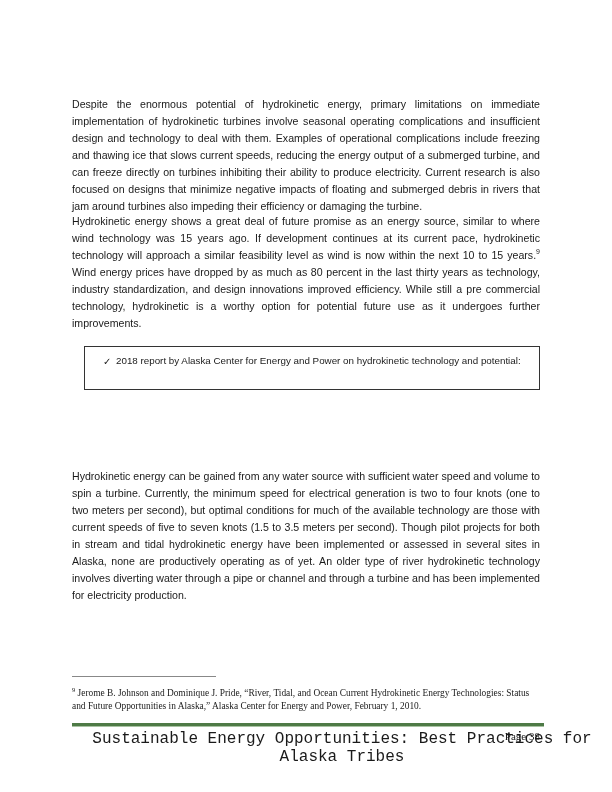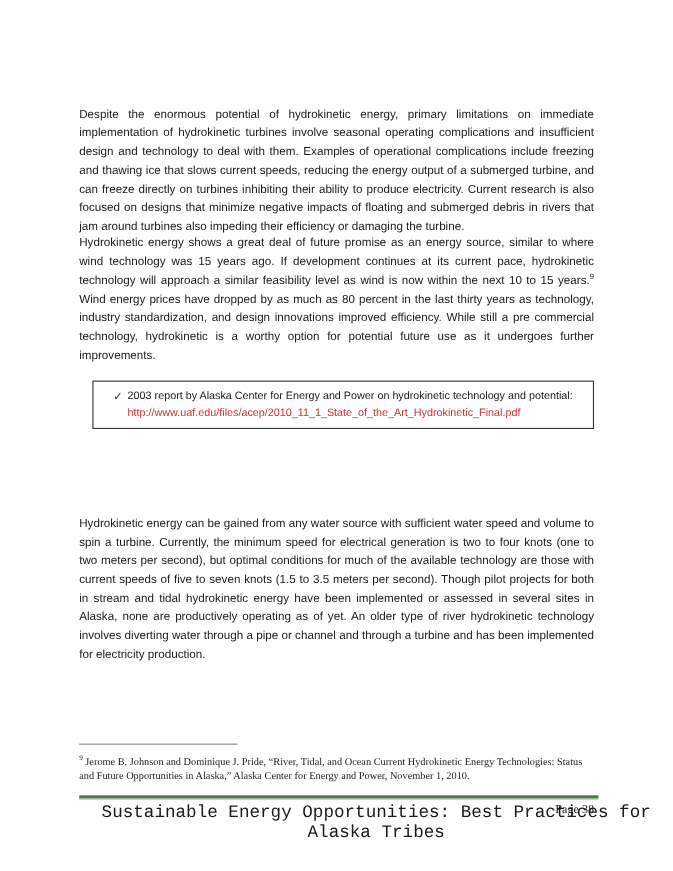--- a/index.html
+++ b/index.html
@@ -48,28 +48,27 @@
 <body>
 
 <div class="page">
 
   <p class="text p1">Despite the enormous potential of hydrokinetic energy, primary limitations on immediate implementation of hydrokinetic turbines involve seasonal operating complications and insufficient design and technology to deal with them. Examples of operational complications include freezing and thawing ice that slows current speeds, reducing the energy output of a submerged turbine, and can freeze directly on turbines inhibiting their ability to produce electricity. Current research is also focused on designs that minimize negative impacts of floating and submerged debris in rivers that jam around turbines also impeding their efficiency or damaging the turbine.</p>
 
   <p class="text p2"><span>Hydrokinetic energy shows a great deal of future promise as an energy source, similar to where wind technology was 15 years ago. If development continues at its current pace, hydrokinetic technology will approach a similar feasibility level as wind is now within the next 10 to 15 years.</span><sup class="fnref">9</sup><span> Wind energy prices have dropped by as much as 80 percent in the last thirty years as technology, industry standardization, and design innovations improved efficiency. While still a pre commercial technology, hydrokinetic is a worthy option for potential future use as it undergoes further improvements.</span></p>
 
   <div class="note-box">
     <span class="note-check">✓</span>
-    <span class="note-text">2003 report by Alaska Center for Energy and Power on hydrokinetic technology and potential:</span>
-    <a class="note-link">http://www.uaf.edu/files/acep/2010_11_1_State_of_the_Art_Hydrokinetic_Final.pdf</a>
+    <span class="note-text">2018 report by Alaska Center for Energy and Power on hydrokinetic technology and potential:</span>
   </div>
 
 
   <p class="text p3">Hydrokinetic energy can be gained from any water source with sufficient water speed and volume to spin a turbine. Currently, the minimum speed for electrical generation is two to four knots (one to two meters per second), but optimal conditions for much of the available technology are those with current speeds of five to seven knots (1.5 to 3.5 meters per second). Though pilot projects for both in stream and tidal hydrokinetic energy have been implemented or assessed in several sites in Alaska, none are productively operating as of yet. An older type of river hydrokinetic technology involves diverting water through a pipe or channel and through a turbine and has been implemented for electricity production.</p>
 
   <div class="fn-rule"></div>
-  <p class="footnote"><sup>9</sup><span> Jerome B. Johnson and Dominique J. Pride, “River, Tidal, and Ocean Current Hydrokinetic Energy Technologies: Status and Future Opportunities in Alaska,” Alaska Center for Energy and Power, November 1, 2010.</span></p>
+  <p class="footnote"><sup>9</sup><span> Jerome B. Johnson and Dominique J. Pride, “River, Tidal, and Ocean Current Hydrokinetic Energy Technologies: Status and Future Opportunities in Alaska,” Alaska Center for Energy and Power, February 1, 2010.</span></p>
 
   <div class="footer-bar"></div>
   <div class="footer-bar2"></div>
   <div class="footer-title">Sustainable Energy Opportunities: Best Practices for Alaska Tribes</div>
   <div class="footer-page">Page 38</div>
 
 </div>
 
 </body></html>

